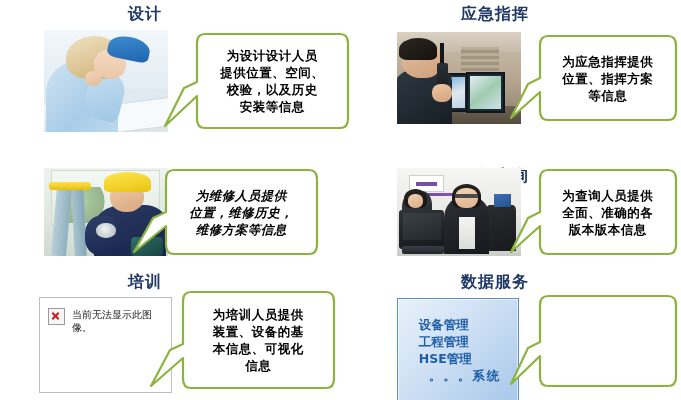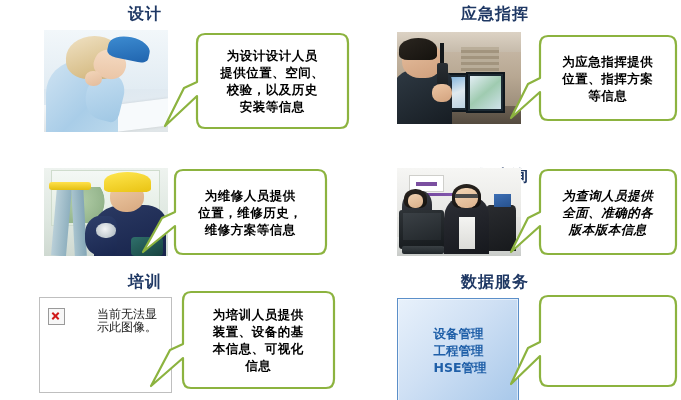--- a/index.html
+++ b/index.html
@@ -198,25 +198,24 @@
     position: absolute;
     left: 2px;
     top: 6px;
     width: 9px;
     height: 2px;
     background: #d01a1a;
   }
   .broken-icon::before { transform: rotate(45deg); }
   .broken-icon::after  { transform: rotate(-45deg); }
   .broken-text {
-    font-size: 12px;
+    font-size: 10px;
     line-height: 13px;
     color: #1a1a1a;
     font-family: Liberation Sans, sans-serif;
-    margin-left: 25px;
   }
 
   
   .svc-box {
     position: absolute;
     box-sizing: border-box;
     border: 1px solid #5b8fc9;
     background: linear-gradient(135deg,#e8f1fb 0%,#cfe0f4 45%,#a8c8ea 100%);
     display: flex;
     align-items: center;
@@ -330,21 +329,21 @@
     <span class="layer ladB"></span>
     <span class="layer ladtop"></span>
     <span class="layer torsoM"></span>
     <span class="layer armM"></span>
     <span class="layer headM"></span>
     <span class="layer hatM"></span>
     <span class="layer tool"></span>
     <span class="layer drill"></span>
   </div>
 
-  <div class="callout" style="left:140px; top:166px; width:190px; height:92px;">
+  <div class="callout" style="left:131px; top:166px; width:190px; height:92px;font-style:italic;">
     <svg viewBox="0 0 190 92" preserveAspectRatio="none">
       <path d="M43,4 L178,4 Q186,4 186,13 L186,79 Q186,88 178,88 L43,88
                Q35,88 35,79 L35,60 L3,86 L22,52 L35,46 L35,13 Q35,4 43,4 Z" fill="#ffffff" stroke="#8cb33f" stroke-width="2.2" stroke-linejoin="round" stroke-linecap="round"></path>
     </svg>
     <div class="ctext" style="left:20%; width:76%;">为维修人员提供
 位置，维修历史，
 维修方案等信息</div>
   </div>
 
   <div class="section-title" style="left:345px; top:142px; width:300px;margin-top:24px;">数据查询</div>
@@ -370,21 +369,21 @@
         <i></i>
       </span>
     <span class="layer kbd"></span>
   </div>
 
   <div class="callout" style="left:508px; top:166px; width:172px; height:92px;">
     <svg viewBox="0 0 172 92" preserveAspectRatio="none">
       <path d="M40,4 L160,4 Q168,4 168,13 L168,79 Q168,88 160,88 L40,88
                Q32,88 32,79 L32,60 L3,86 L20,52 L32,46 L32,13 Q32,4 40,4 Z" fill="#ffffff" stroke="#8cb33f" stroke-width="2.2" stroke-linejoin="round" stroke-linecap="round"></path>
     </svg>
-    <div class="ctext" style="left:20%; width:76%;font-style:italic;">为查询人员提供
+    <div class="ctext" style="left:20%; width:76%;">为查询人员提供
 全面、准确的各
 版本版本信息</div>
   </div>
 
   <div class="section-title" style="left:0; top:272px; width:290px;">培训</div>
 
   <div class="broken-img" style="left:39px; top:297px; width:133px; height:96px;">
     <div class="inner">
       <span class="broken-icon"></span>
       <span class="broken-text">当前无法显示此图像。</span>
@@ -402,20 +401,21 @@
 信息</div>
   </div>
 
   <div class="section-title" style="left:345px; top:272px; width:300px;">数据服务</div>
 
   <div class="svc-box" style="left:397px; top:298px; width:122px; height:104px;">
     <div class="svc-list">
       <div>设备管理</div>
       <div>工程管理</div>
       <div>HSE管理</div>
+      <div class="indent">。。。系统</div>
     </div>
   </div>
 
   <div class="callout" style="left:508px; top:292px; width:172px; height:98px;">
     <svg viewBox="0 0 172 98" preserveAspectRatio="none">
       <path d="M40,4 L160,4 Q168,4 168,13 L168,85 Q168,94 160,94 L40,94
                Q32,94 32,85 L32,64 L3,92 L20,56 L32,50 L32,13 Q32,4 40,4 Z" fill="#ffffff" stroke="#8cb33f" stroke-width="2.2" stroke-linejoin="round" stroke-linecap="round"></path>
     </svg>
   </div>
 

